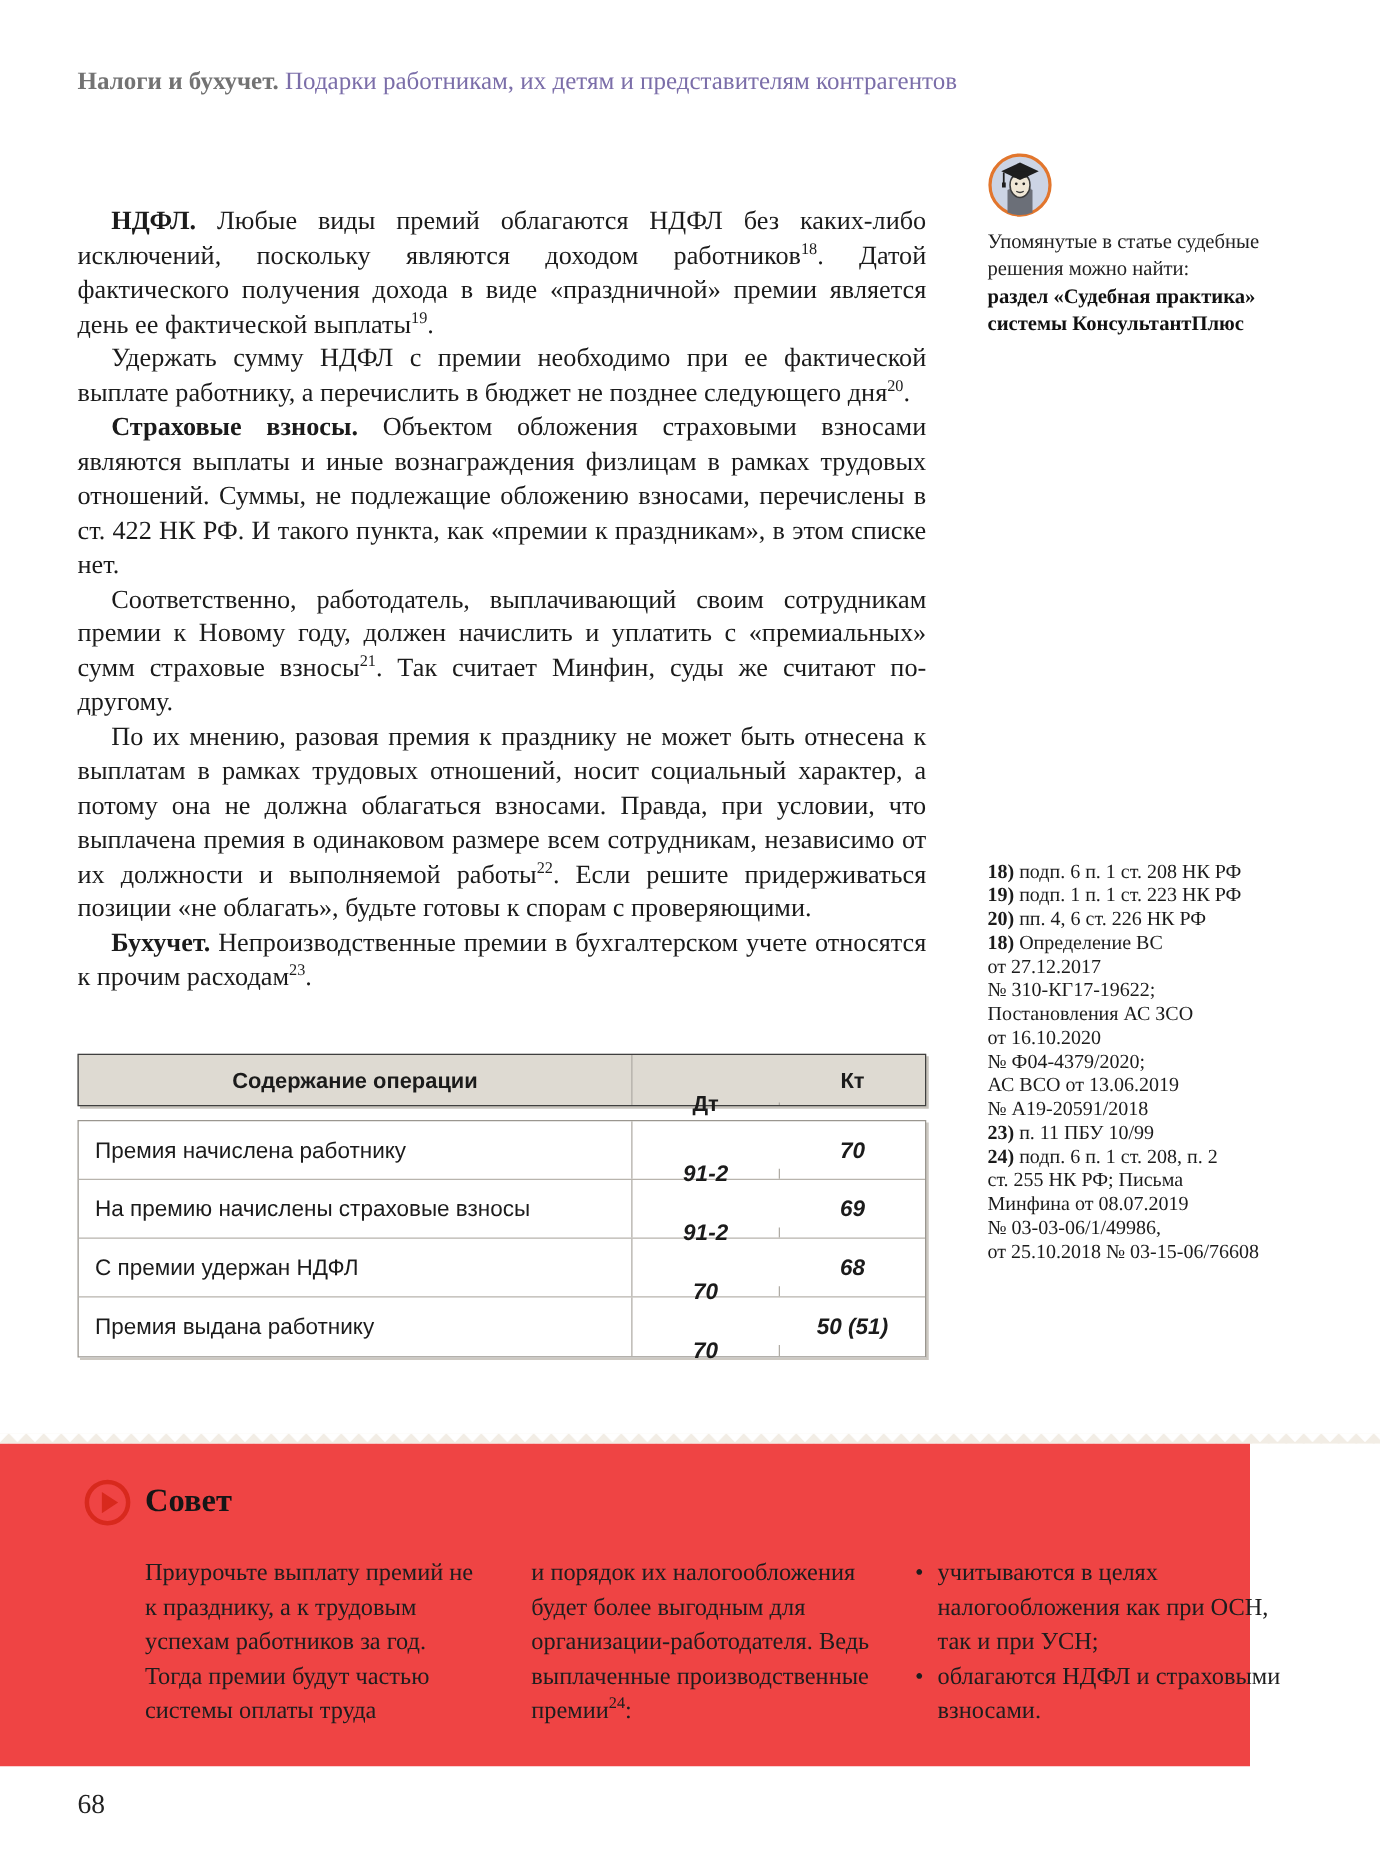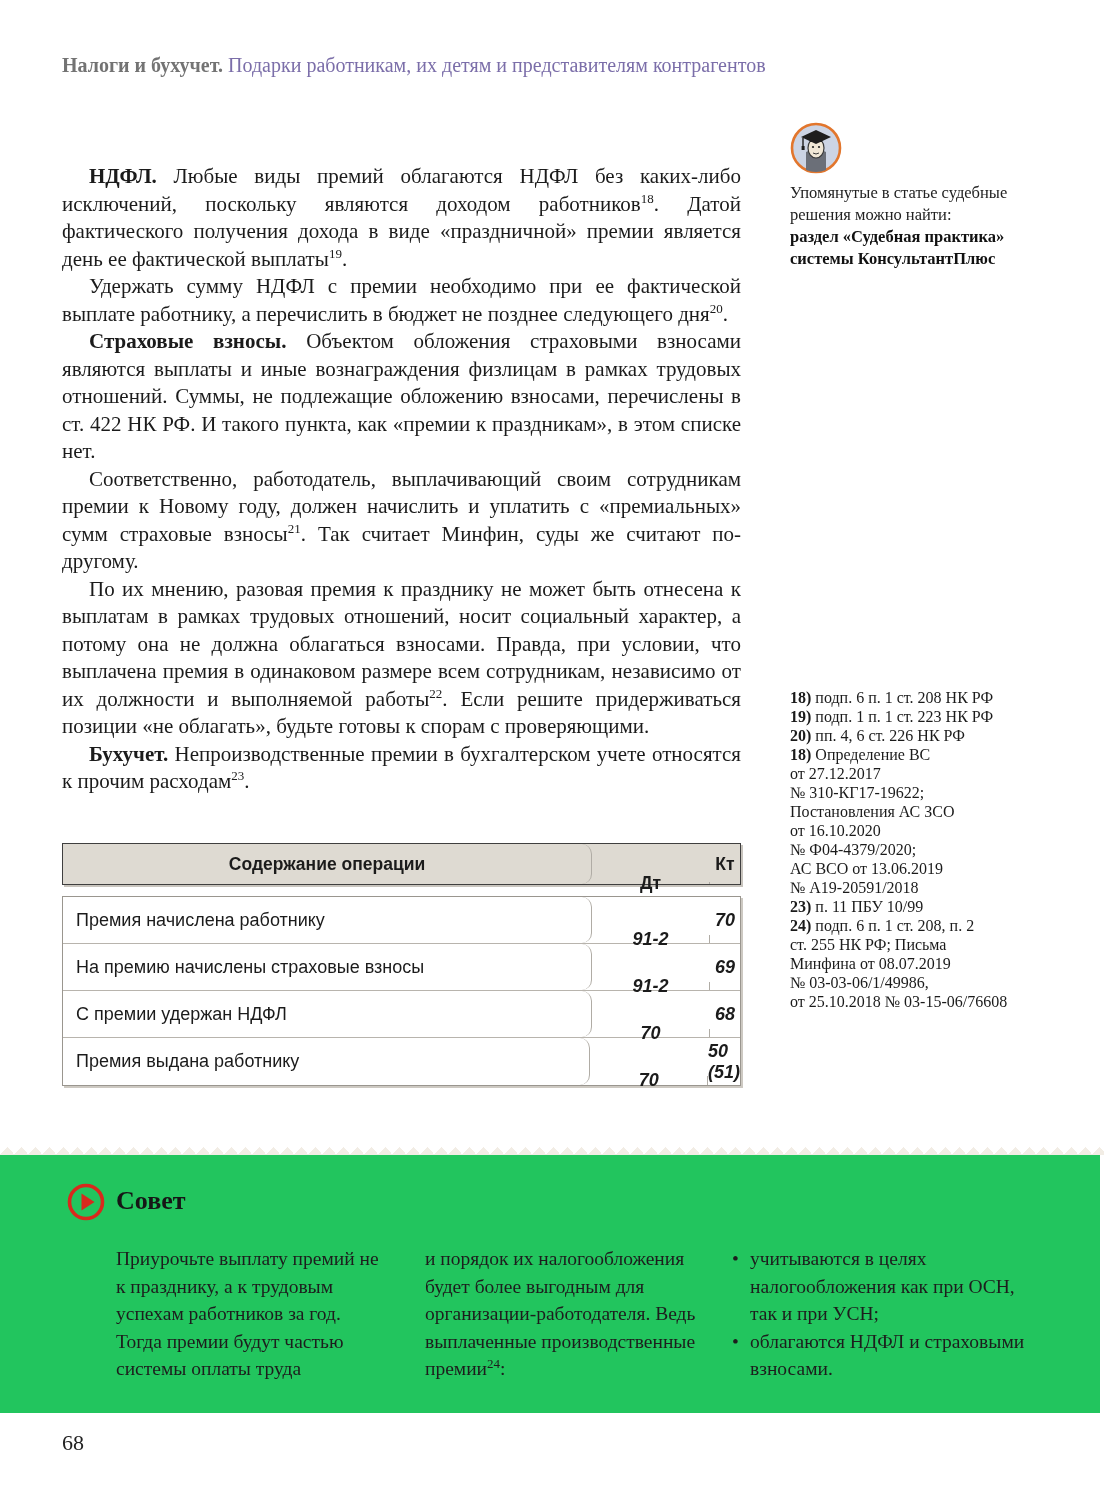--- a/index.html
+++ b/index.html
@@ -43,33 +43,33 @@
   }
   .t-head .cell { display:flex; align-items:center; justify-content:center; }
   .t-body {
     margin-top:11px; border:1px solid #9a968f; box-shadow:2px 2px 0 #cdc9c2;
     font-size:18px;
   }
   .trow { display:flex; height:47px; border-bottom:1px solid #b8b4ad; }
   .trow:last-child { border-bottom:none; }
   .cell { border-right:1px solid #b0aca5; }
   .cell:last-child { border-right:none; }
-  .c0 { width:529px;border-radius:10px; }
+  .c0 { width:443px; }
   .c1 { width:118px;margin-top:38px; }
   .c2 { width:116px; flex:1; }
   .trow .c0 { display:flex; align-items:center; padding-left:13px; }
   .trow .val { display:flex; align-items:center; justify-content:center; font-weight:bold;font-style:italic; }
 
   
   .zigzag {
     position:absolute; left:0; top:1147px; width:1104px; height:8px;
     background:conic-gradient(from 135deg at 50% 0, #f2ede5 90deg, #0000 0);
     background-size:14px 8px; background-repeat:repeat-x;
   }
-  .advice { position:absolute; left:0; top:1155px; width:1100px; height:258px; background:#22c55e; }
+  .advice { position:absolute; left:0; top:1155px; width:1000px; height:258px; background:#ef4444; }
   .advice-icon { position:absolute; left:66px; top:27px; width:40px; height:40px; }
   .advice-title { position:absolute; left:116px; top:31px; font-size:26px; font-weight:bold; color:#161616; }
   .advice-col { position:absolute; top:90px; font-size:19.5px; line-height:27.5px; color:#1d1d1d; }
   .acol1 { left:116px; width:265px; }
   .acol2 { left:425px; width:280px; }
   .acol3 { left:731px; width:308px; list-style:none; }
   .acol3 li { position:relative; padding-left:19px; }
   .acol3 li::before { content:"•"; position:absolute; left:1px; }
 
   

